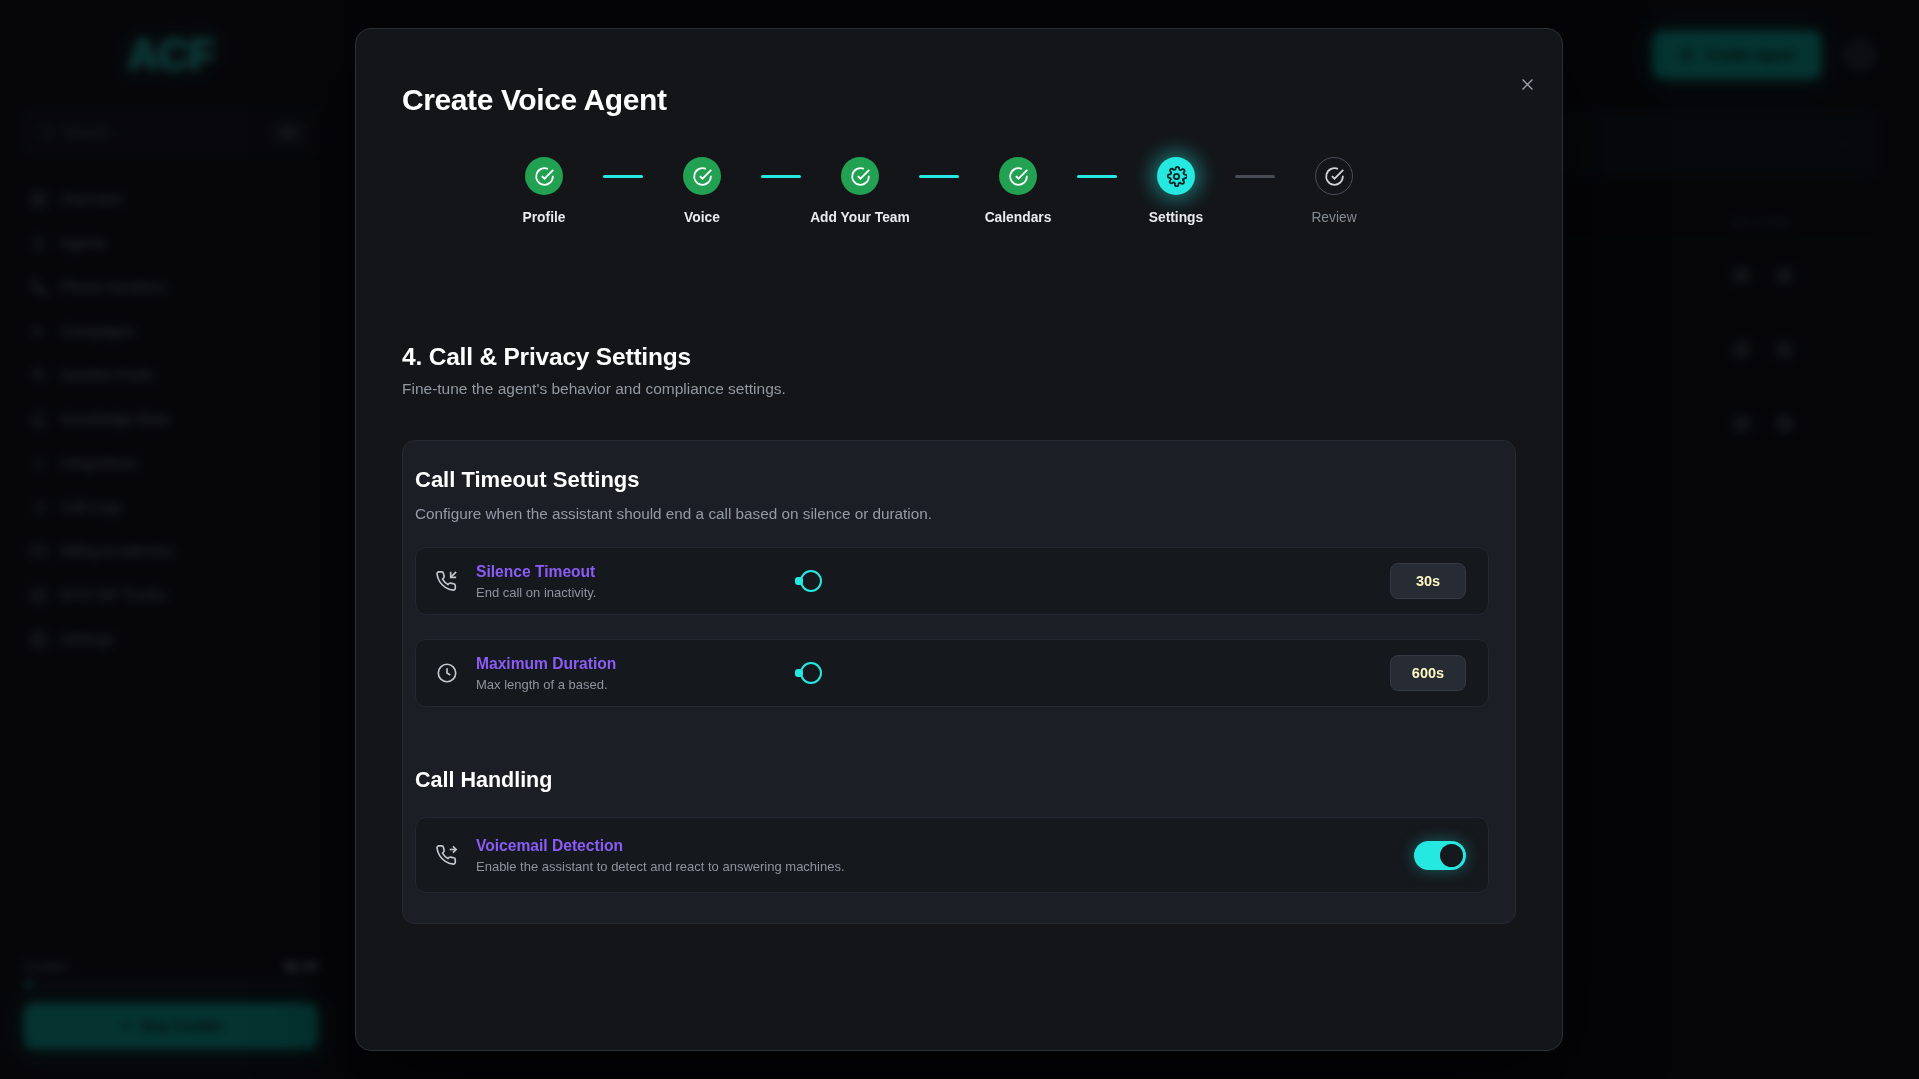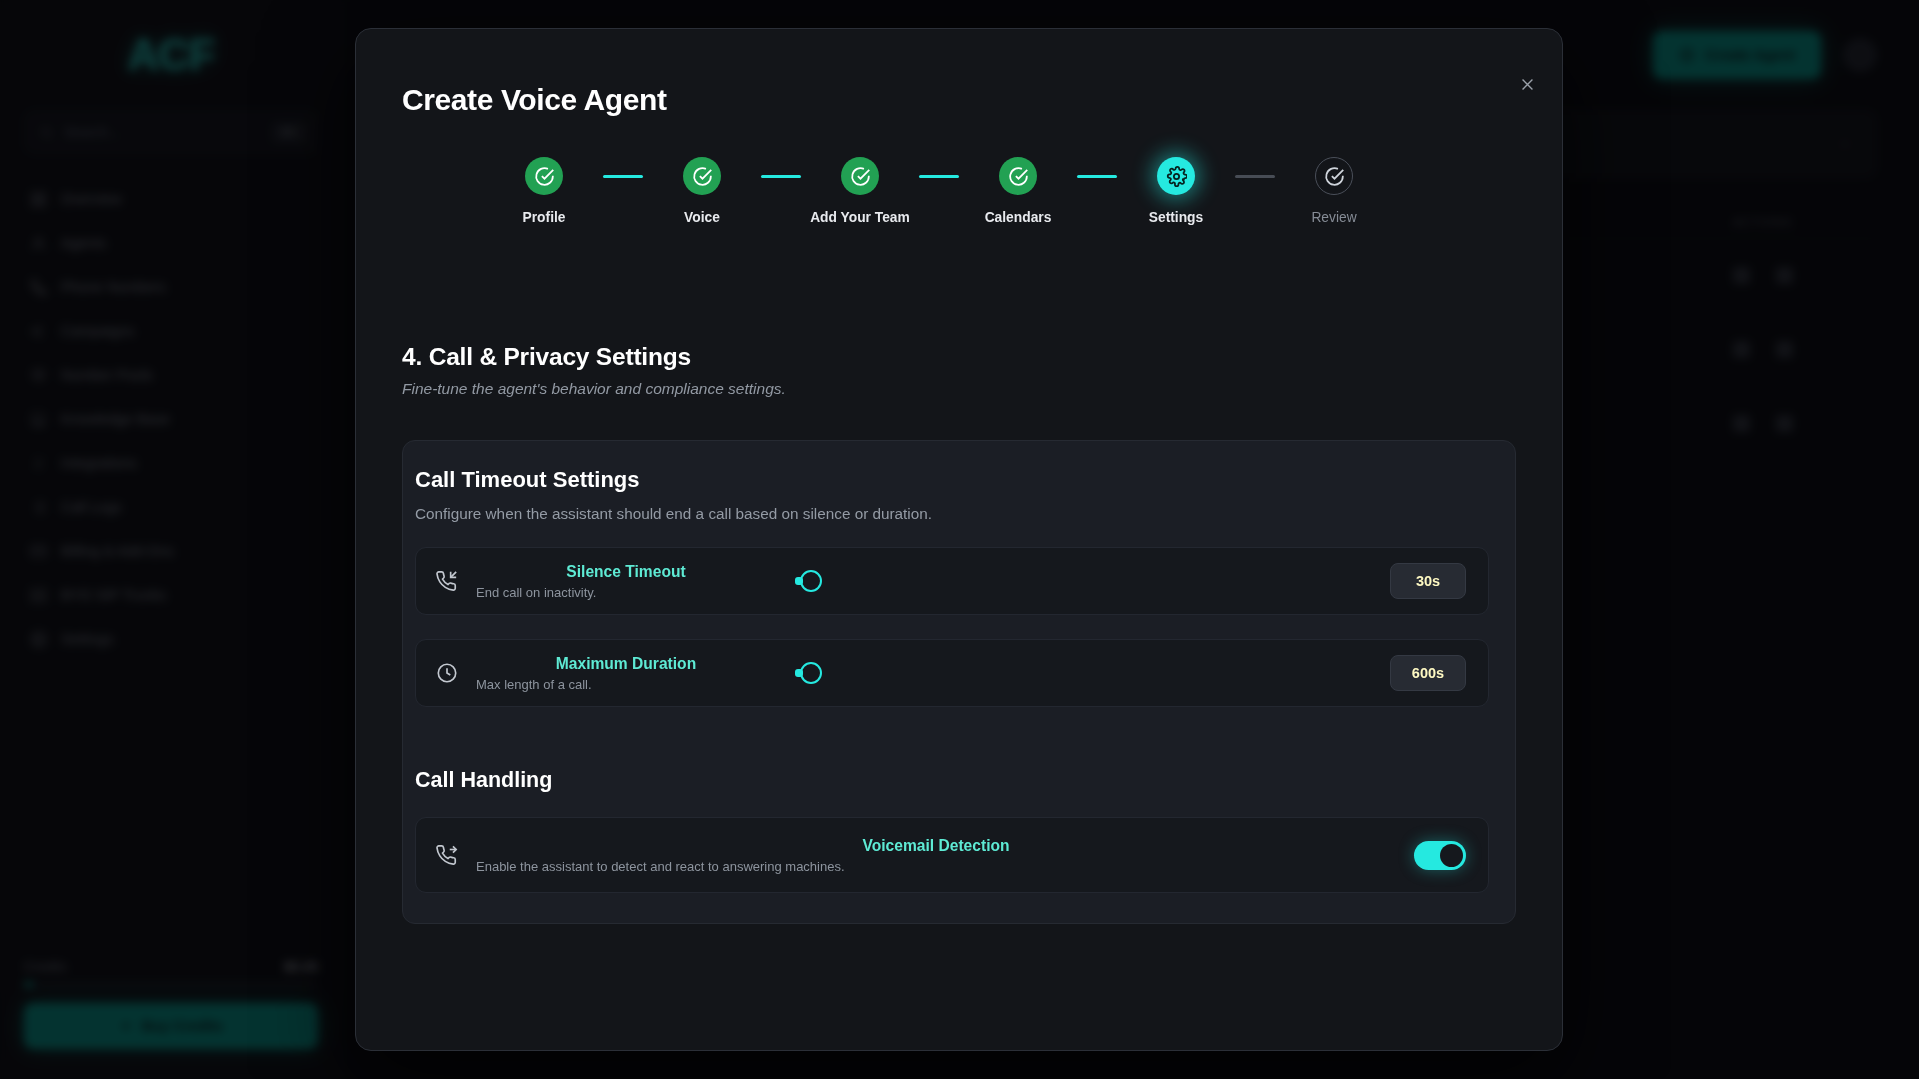--- a/index.html
+++ b/index.html
@@ -105,38 +105,38 @@
   .step.todo .step-circle { background: transparent; border: 1.6px solid #4a4f59; }
   .step-circle svg { width: 21px; height: 21px; }
   .step-label { margin-top: 15px; font-size: 13.8px; font-weight: 700; color:#e8eaee; white-space: nowrap; }
   .step.todo .step-label { color:#868c96; font-weight: 400; }
   .step-conn { width: 40px; height: 3px; border-radius: 2px; background:#25e9e0; margin-top: 18px; flex:none; }
   .step-conn.dim { background:#474c55; }
 
   
   .sec-head { margin-top: 118px; }
   .sec-title { font-size: 24.5px; font-weight: 700; color:#fff; letter-spacing:-.2px; }
-  .sec-sub { margin-top: 9px; font-size: 15.5px; color:#9299a3;font-style:italic; }
+  .sec-sub { margin-top: 9px; font-size: 15.5px; color:#9299a3; }
 
   
   .card {
     margin-top: 42px; background: #1b1e25; border: 1px solid #262a32;
     border-radius: 13px; padding: 26px 26px 30px 12px;
   }
   .card-title { font-size: 22px; font-weight: 700; color:#fff; }
   .card-sub { margin-top: 12px; font-size: 15.3px; color:#949ba5; }
 
   .opt-row {
     margin-top: 24px; background: #15181d; border: 1px solid #232730;
     border-radius: 11px; height: 68px; display:flex; align-items:center;
     padding: 0 22px 0 20px; gap: 18px;
   }
   .opt-ic { width: 22px; height: 22px; flex:none; color:#c3c8d0; }
   .opt-text { width: 300px; flex: none; }
-  .opt-name { font-size: 15.6px; font-weight: 700; color:#5eead4;text-align:center; }
+  .opt-name { font-size: 15.6px; font-weight: 700; color:#8b5cf6; }
   .opt-desc { margin-top: 4px; font-size: 13px; color:#8d949e; }
   .opt-mid { flex: 1; display:flex; align-items:center; }
   .ring { width: 22px; height: 22px; position: relative; margin-left: 6px; }
   .ring i {
     position:absolute; inset:0; border-radius:50%;
     border: 2.4px solid #25e9e0;
   }
   .ring b {
     position:absolute; left:-5px; top: 7px; width: 8px; height: 8px;
     background:#25e9e0; border-radius: 3px; display:block;
@@ -432,21 +432,21 @@
             <div class="badge">30s</div>
           </div>
 
           <div class="opt-row">
             <svg class="opt-ic" viewBox="0 0 24 24" fill="none" stroke="currentColor" stroke-width="1.8">
                 <circle cx="12" cy="12" r="9.5"></circle>
                 <path d="M12 6.8V12l3.6 2.2"></path>
               </svg>
             <div class="opt-text">
               <div class="opt-name">Maximum Duration</div>
-              <div class="opt-desc">Max length of a call.</div>
+              <div class="opt-desc">Max length of a based.</div>
             </div>
             <div class="opt-mid">
               <div class="ring">
                   <i></i>
                   <b></b>
                 </div>
             </div>
             <div class="badge">600s</div>
           </div>
 

